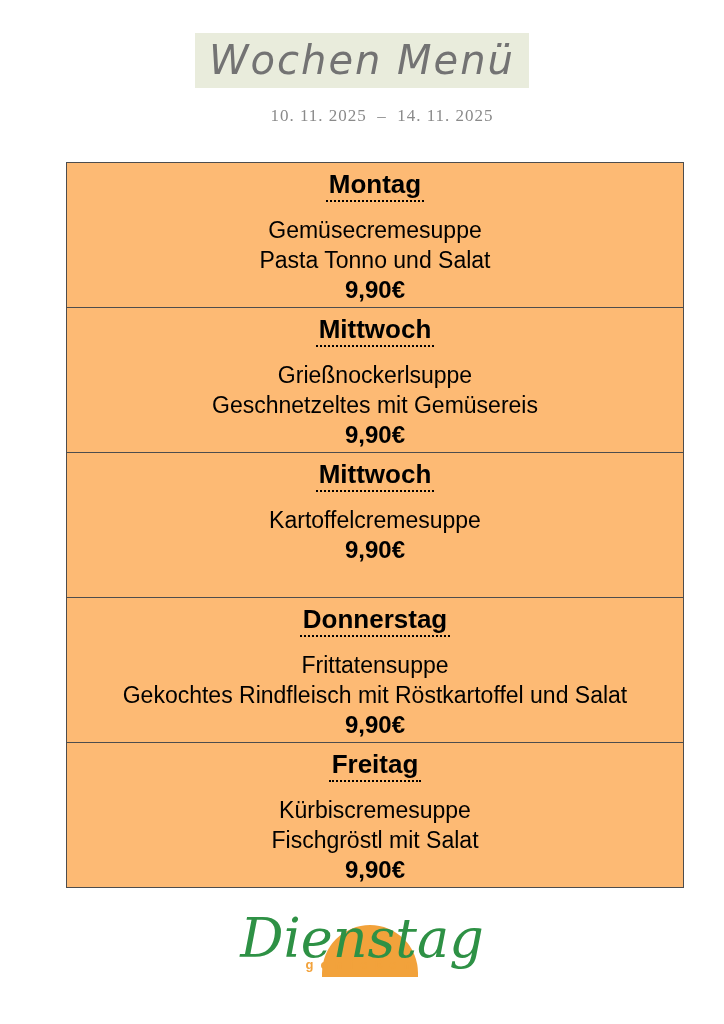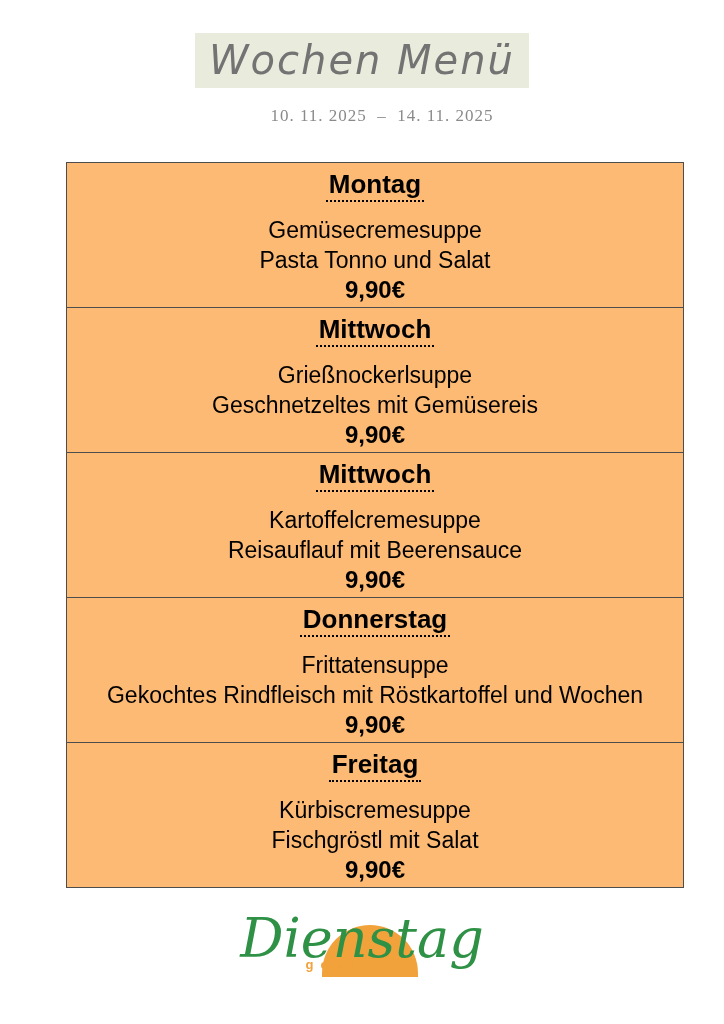--- a/index.html
+++ b/index.html
@@ -166,30 +166,29 @@
       <div class="dish">Grießnockerlsuppe</div>
       <div class="dish">Geschnetzeltes mit Gemüsereis</div>
       <div class="price">9,90€</div>
     </div>
 
     <div class="day-section">
       <div class="day-name-line">
         <span class="day-name">Mittwoch</span>
       </div>
       <div class="dish">Kartoffelcremesuppe</div>
-      <div class="dish">Reisauflauf mit Beerensauce</div>
       <div class="price">9,90€</div>
     </div>
 
     <div class="day-section">
       <div class="day-name-line">
         <span class="day-name">Donnerstag</span>
       </div>
       <div class="dish">Frittatensuppe</div>
-      <div class="dish">Gekochtes Rindfleisch mit Röstkartoffel und Wochen</div>
+      <div class="dish">Gekochtes Rindfleisch mit Röstkartoffel und Salat</div>
       <div class="price">9,90€</div>
     </div>
 
     <div class="day-section">
       <div class="day-name-line">
         <span class="day-name">Freitag</span>
       </div>
       <div class="dish">Kürbiscremesuppe</div>
       <div class="dish">Fischgröstl mit Salat</div>
       <div class="price">9,90€</div>

